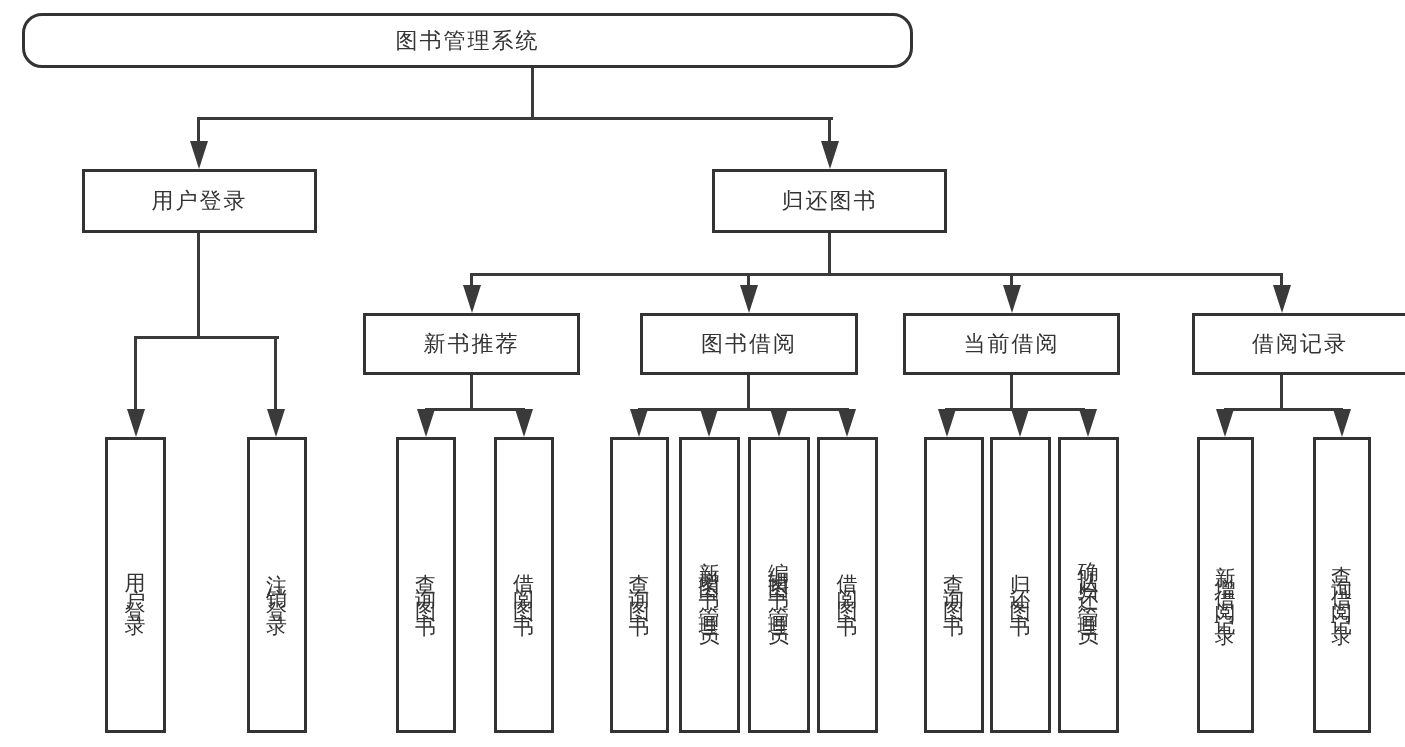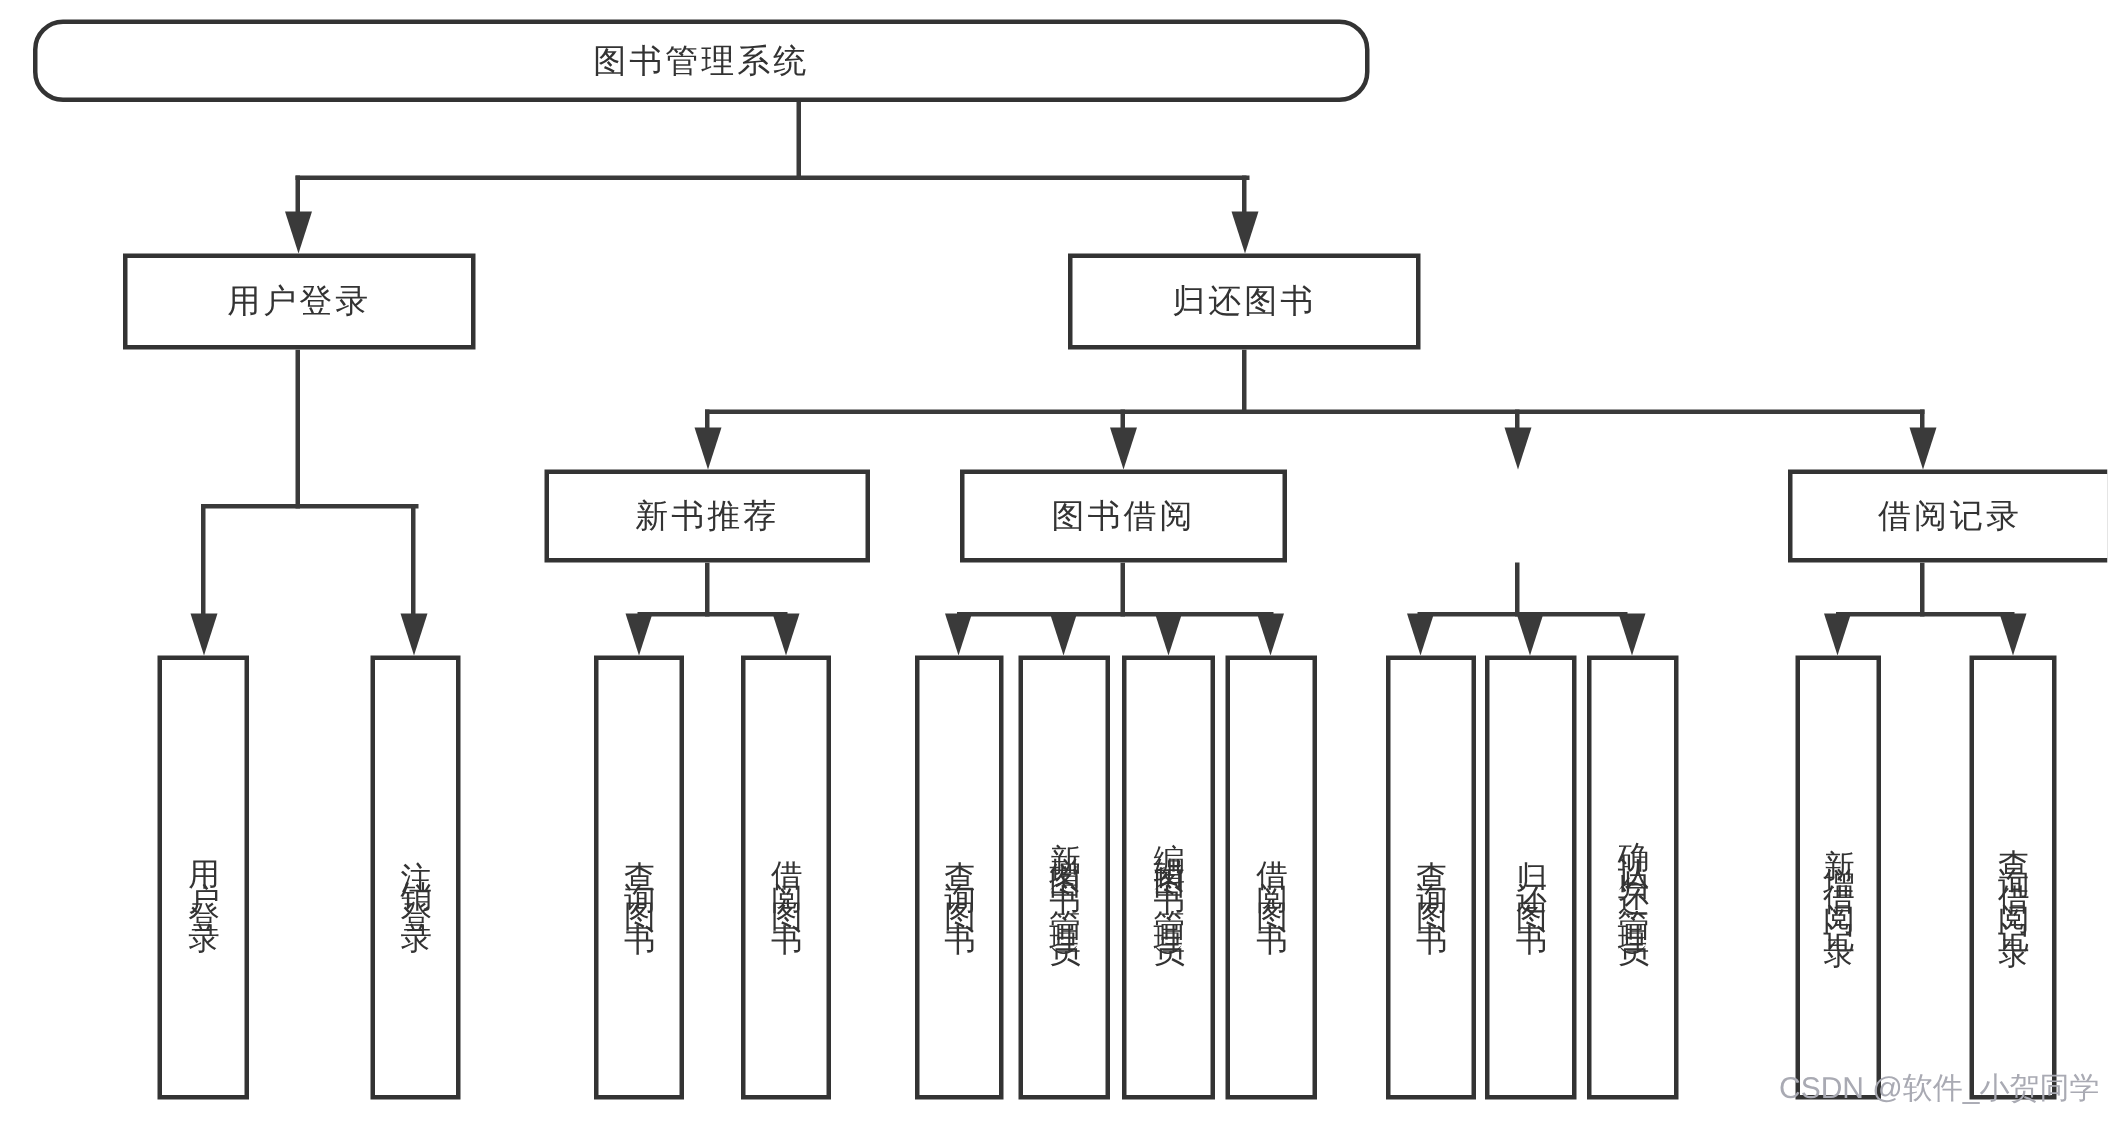--- a/index.html
+++ b/index.html
@@ -97,20 +97,23 @@
   <div class="box lvl2" style="left:712px">
     <span class="hlabel">归还图书</span>
   </div>
 
   <div class="box lvl3" style="left:363px;width:217px">
     <span class="hlabel">新书推荐</span>
   </div>
   <div class="box lvl3" style="left:640px;width:218px">
     <span class="hlabel">图书借阅</span>
   </div>
+  <div class="box lvl3" style="left:903px;width:217px">
+    <span class="hlabel">当前借阅</span>
+  </div>
   <div class="box lvl3" style="left:1192px;width:216px">
     <span class="hlabel">借阅记录</span>
   </div>
 
   <div class="box leaf" style="left:105px;width:61px">
     <span class="vtext">用户登录</span>
   </div>
   <div class="box leaf" style="left:247px;width:60px">
     <span class="vtext">注销登录</span>
   </div>
@@ -145,15 +148,14 @@
     <span class="vtext tight">确认归还（管理员）</span>
   </div>
 
   <div class="box leaf" style="left:1197px;width:57px">
     <span class="vtext" style="letter-spacing:12px">新增借阅记录</span>
   </div>
   <div class="box leaf" style="left:1313px;width:58px">
     <span class="vtext" style="letter-spacing:12px">查询借阅记录</span>
   </div>
 
-  <div class="watermark">CSDN @软件_小贺同学</div>
 
 </div>
 
 </body></html>

